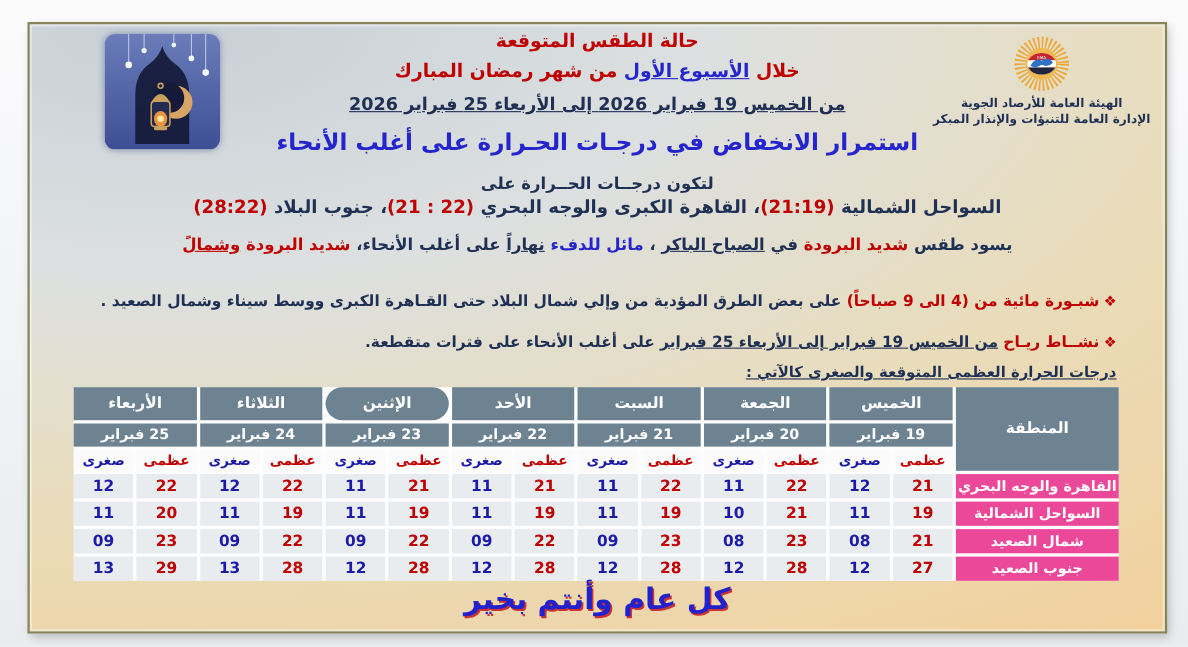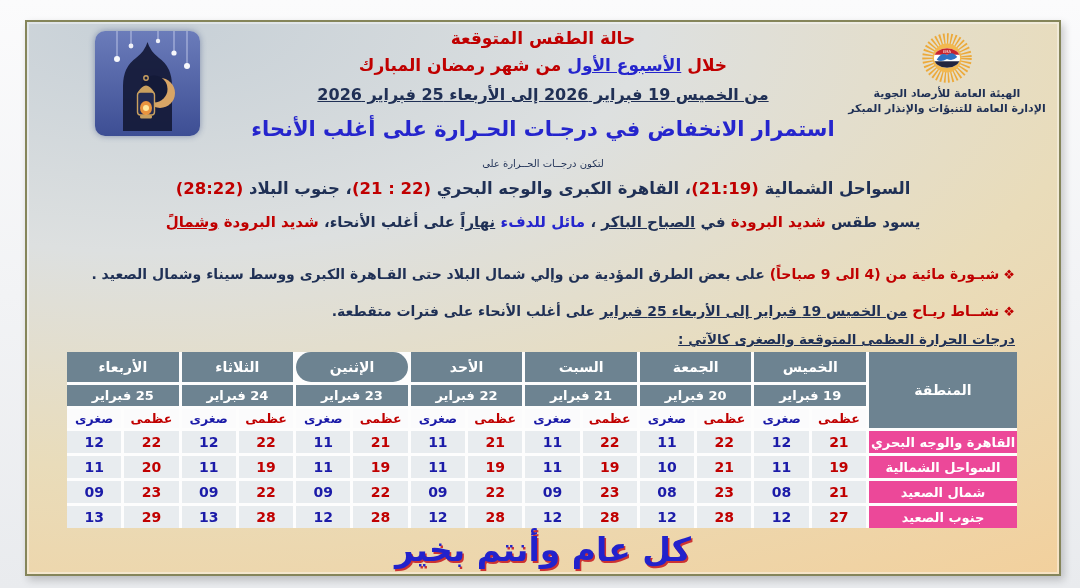--- a/index.html
+++ b/index.html
@@ -24,21 +24,21 @@
   .brand{position:absolute;right:12px;top:8px;width:200px;text-align:center;}
   .logo{width:56px;height:56px;margin:0 auto;}
   .brand-l1,.brand-l2{font-size:11px;font-weight:bold;color:#1f3055;line-height:15px;}
   
   .t1,.t2,.t3,.headline,.subline,.temps,.cond,.footer{
     position:absolute;left:0;width:100%;text-align:center;direction:rtl;}
   .t1{top:6px;font-size:17px;font-weight:bold;color:#c00000;}
   .t2{top:33px;font-size:17px;font-weight:bold;}
   .t3{top:63px;font-size:16px;font-weight:bold;color:#203055;text-decoration:underline;}
   .headline{top:95px;font-size:21px;font-weight:bold;color:#2525cd;}
-  .subline{top:136px;font-size:10px;font-weight:normal;color:#1f3055;}
+  .subline{top:136px;font-size:15px;font-weight:bold;color:#1f3055;}
   .temps{top:157px;font-size:16.5px;font-weight:bold;color:#16213c;}
   .cond{top:191px;font-size:15px;font-weight:bold;color:#1f3055;}
   .red{color:#c00000;}
   .blue{color:#2525cd;}
   .dk{color:#1f3055;}
   .u{text-decoration:underline;}
   .rdnum{color:#c00000;unicode-bidi:isolate;}
   
   .bullets{position:absolute;top:234px;right:0;left:0;padding:0 44px 0 25px;
     direction:rtl;text-align:right;}
@@ -57,21 +57,21 @@
   .cell{display:flex;align-items:center;justify-content:center;font-weight:bold;}
   .hd{background:#6d8391;color:#fff;font-size:14px;}
   .hd.date{font-size:13px;}
   .sub{background:#fbfbfc;font-size:12.5px;}
   .sub.max{color:#c00000;}
   .sub.min{color:#1b1ba8;}
   .rg{background:#ec4899;color:#fff;font-size:13px;}
   .num{background:#e8ecef;font-size:14px;}
   .num.max{color:#c00000;}
   .num.min{color:#1b1ba8;}
-  .footer{top:508px;font-size:33px;font-weight:bold;color:#2222cc;
+  .footer{top:508px;font-size:27px;font-weight:bold;color:#2222cc;
     text-shadow:1.5px 1.5px 0 #cc3333;}
 </style>
 </head>
 <body>
 
 <div class="page">
   <div class="doc">
 
     <div class="ramadan">
       <svg viewBox="0 0 105 105" width="105" height="105">

